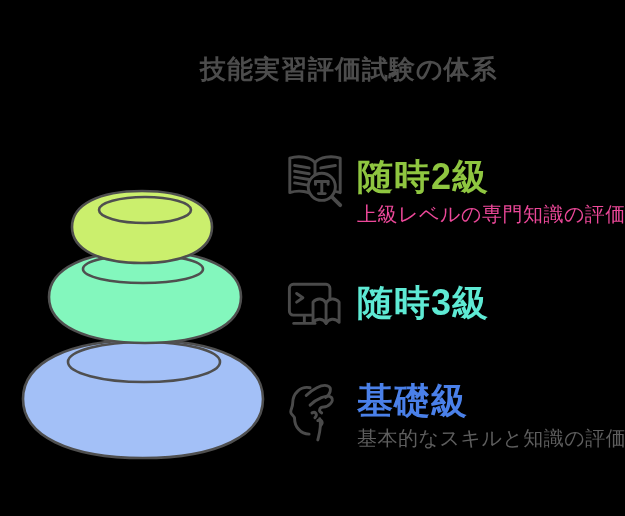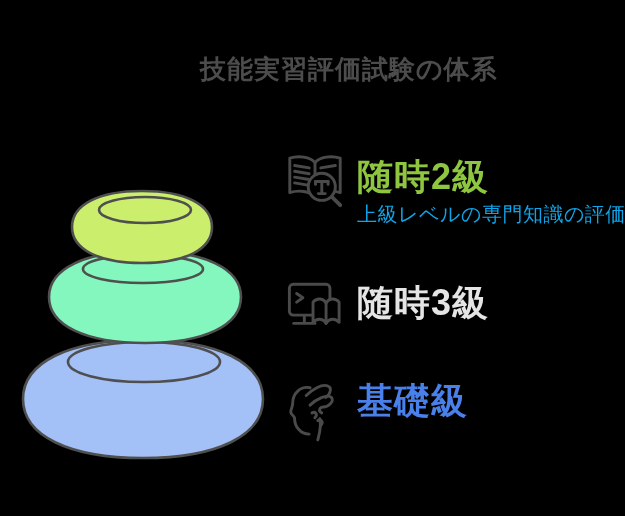--- a/index.html
+++ b/index.html
@@ -60,55 +60,56 @@
           <path d="M33.5,29.5 L33.5,32.5"></path>
           <path d="M46.5,29.5 L46.5,32.5"></path>
           <path d="M40,29.5 L40,42"></path>
           <path d="M36.5,42 L43.5,42"></path>
           <path d="M50.5,45.5 L59,54" stroke-width="4"></path>
         </g>
       </svg>
     </span>
     <div class="txt">
       <div class="lvl" style="color: rgb(143, 198, 64);">随時2級</div>
-      <div class="desc" style="color: #0ea5e9; text-align: right;">上級レベルの専門知識の評価</div>
+      <div class="desc" style="color: #ec4899; text-align: right;">上級レベルの専門知識の評価</div>
     </div>
   </div>
 
   <div class="item item2">
     <span class="icon">
       <svg width="62" height="56" viewBox="0 0 64 58">
         <g fill="none" stroke-width="3" stroke-linecap="round" stroke-linejoin="round" stroke="#4a4a4a">
           <rect x="6.5" y="6.5" width="42" height="32" rx="4"></rect>
           <path d="M14,16 L20.5,20.5 L14,25"></path>
           <path d="M22,39 L22,45.5"></path>
           <path d="M11,47 L33,47"></path>
           <path d="M31,25 C35,20 42,21 44.5,26 C47,21 54,20 58,25 L58,46
                    C54,41 47,42 44.5,47 C42,42 35,41 31,46 Z" fill="#000000"></path>
           <path d="M44.5,26 L44.5,47"></path>
         </g>
       </svg>
     </span>
     <div class="txt">
-      <div class="lvl" style="color: #e5e5e5;">随時3級</div>
+      <div class="lvl" style="color: #5eead4;">随時3級</div>
     </div>
   </div>
 
   <div class="item item3">
     <span class="icon">
       <svg width="58" height="66" viewBox="0 0 60 68">
         <g fill="none" stroke-width="3" stroke-linecap="round" stroke-linejoin="round" stroke="#4a4a4a">
           <path d="M28,12 C18,10 10,18 10,28 C10,32 8,34 8,37 C8,40 12,41 12,44
                    C12,52 18,60 27,60"></path>
           <path d="M38,44 C40,52 38,58 36,66"></path>
           <path d="M24,20 C30,14 40,8 46,10 C52,12 48,20 44,22"></path>
           <path d="M28,30 C34,24 46,18 50,22 C54,26 46,32 42,32 C38,32 36,36 40,38"></path>
           <path d="M30,38 C34,36 36,40 33,43"></path>
           <path d="M36,46 C40,44 42,48 39,51"></path>
         </g>
       </svg>
     </span>
     <div class="txt">
       <div class="lvl" style="color: rgb(74, 128, 233);">基礎級</div>
+      <div class="desc" style="color: rgb(94, 94, 94);">基本的なスキルと知識の評価</div>
     </div>
   </div>
 
 </div>
 
 </body></html>

